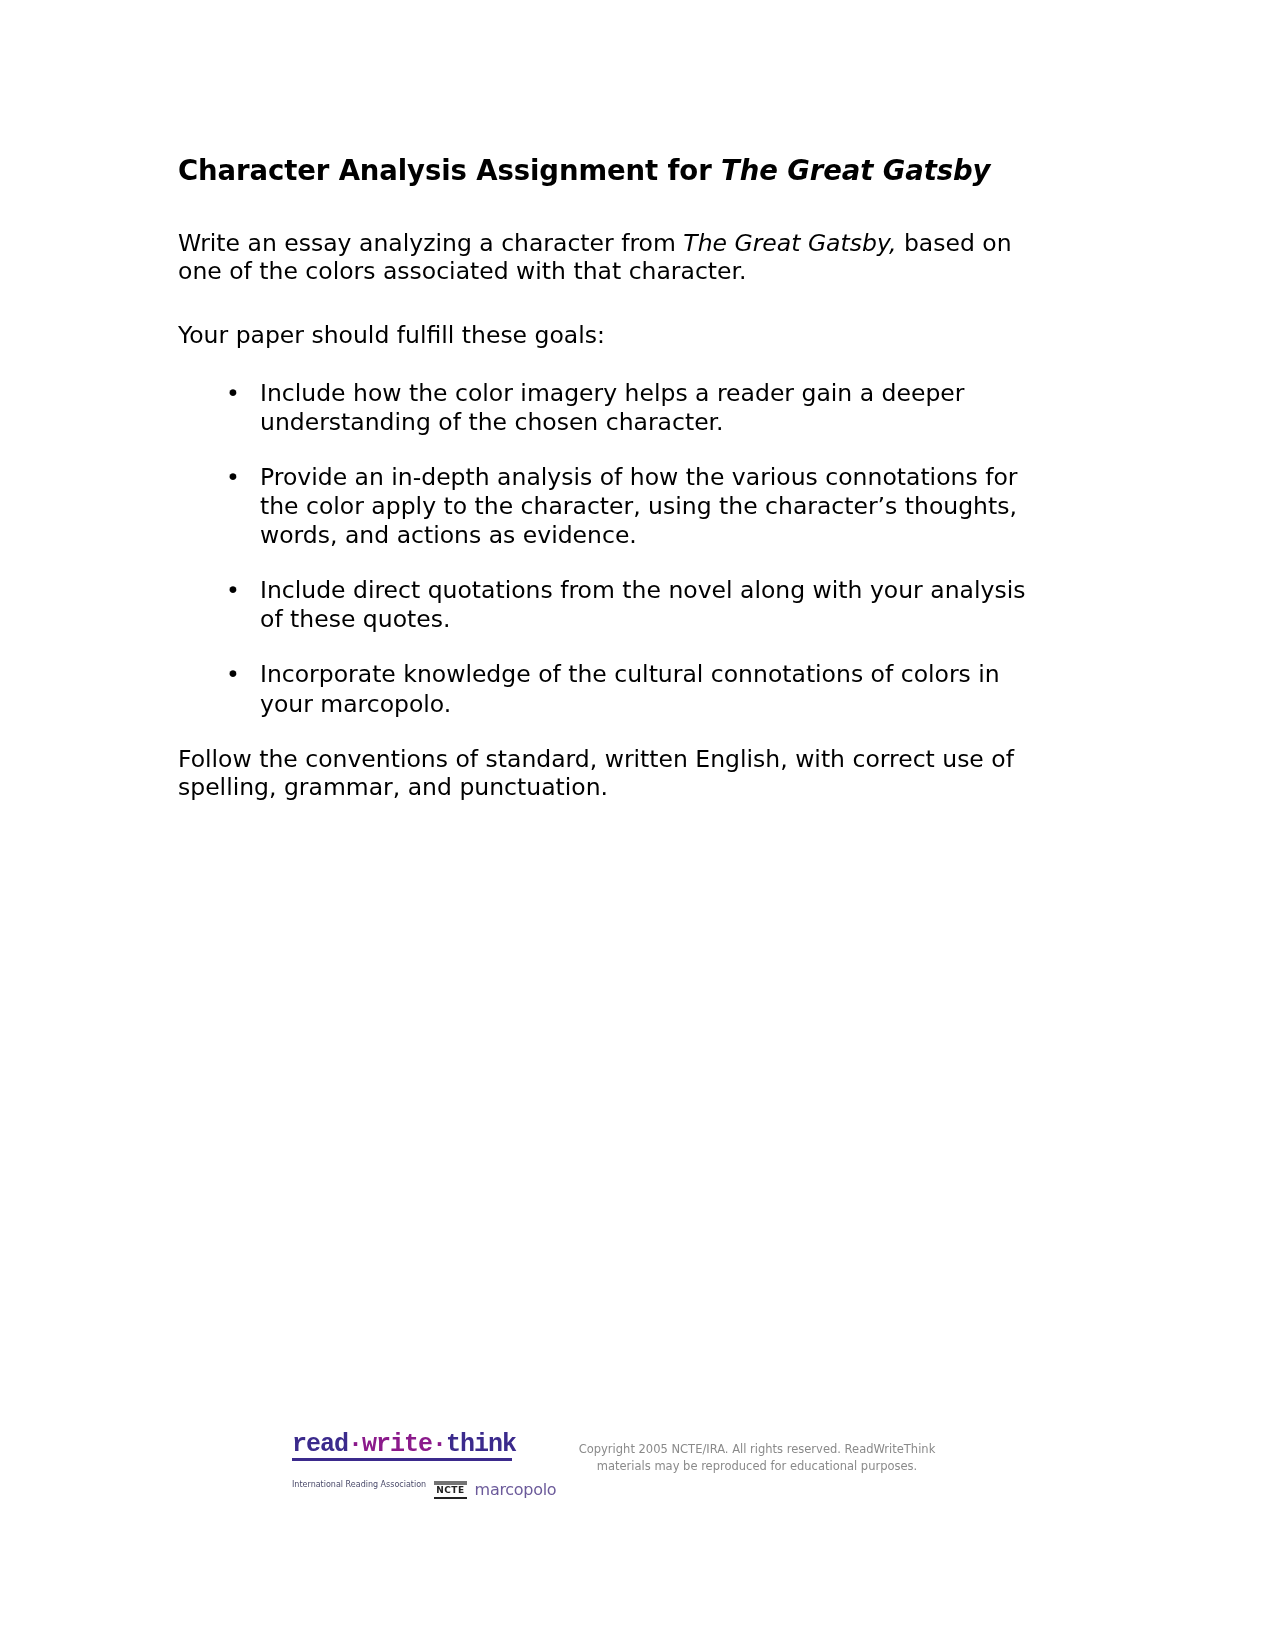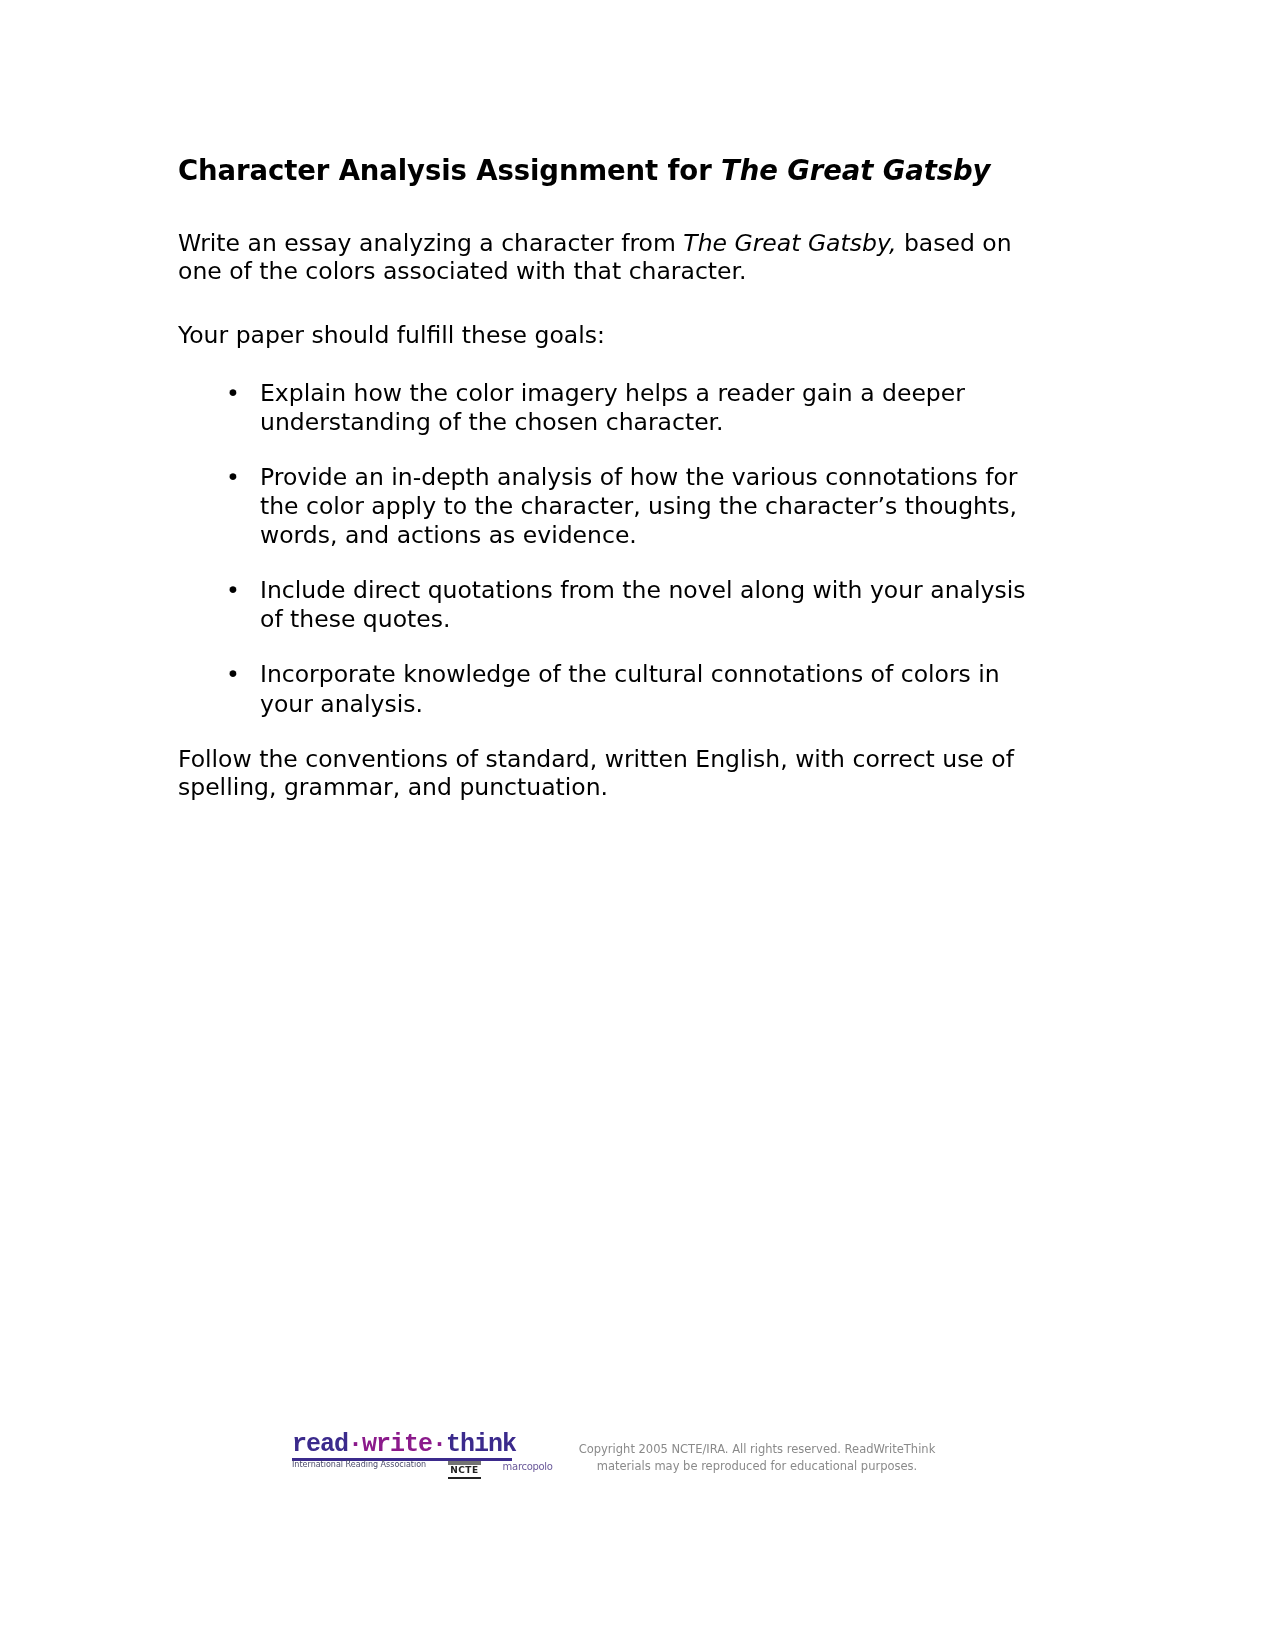--- a/index.html
+++ b/index.html
@@ -101,41 +101,41 @@
   .logo-main .w { color: #8b1a8b; }
   .logo-underline {
     width: 220px;
     height: 3px;
     background: #3b2a8c;
     margin-top: 1px;
   }
   .logo-sub {
     display: flex;
     align-items: flex-start;
-    gap: 22px;
-    margin-top: 0;
+    gap: 8px;
+    margin-top: 20px;
   }
   .logo-sub span {
     font-size: 8px;
     line-height: 1.1;
     color: #4a4a6a;
     white-space: nowrap;
   }
   .logo-sub .ncte {
     font-weight: bold;
     color: #222;
     border-top: 4px solid #737373;
     border-bottom: 2px solid #222;
     padding: 1px 2px;
     letter-spacing: 0.5px;
     font-size: 9px;
   }
   .logo-sub .marco {
     color: #6b5a9a;
-    font-size: 10px;
+    font-size: 16px;
     letter-spacing: -0.3px;
   }
   .copyright {
     position: absolute;
     left: 235px;
     top: 9px;
     width: 460px;
     font-size: 11.5px;
     line-height: 1.45;
     color: #8a8a8a;
@@ -155,24 +155,24 @@
 
     <p class="para"><span>Write an essay analyzing a character from </span><span class="ital">The Great Gatsby,</span><span> based on one of the colors associated with that character.</span></p>
 
     <div class="spacer-2"></div>
 
     <p class="para">Your paper should fulfill these goals:</p>
 
     <div class="spacer-3"></div>
 
     <ul class="goals">
-      <li><span class="bullet">•</span><span>Explain how the color imagery helps a reader gain a deeper understanding of the chosen character.</span></li>
+      <li><span class="bullet">•</span><span>Include how the color imagery helps a reader gain a deeper understanding of the chosen character.</span></li>
       <li><span class="bullet">•</span><span>Provide an in-depth analysis of how the various connotations for the color apply to the character, using the character’s thoughts, words, and actions as evidence.</span></li>
       <li><span class="bullet">•</span><span>Include direct quotations from the novel along with your analysis of these quotes.</span></li>
-      <li><span class="bullet">•</span><span>Incorporate knowledge of the cultural connotations of colors in your analysis.</span></li>
+      <li><span class="bullet">•</span><span>Incorporate knowledge of the cultural connotations of colors in your marcopolo.</span></li>
     </ul>
 
     <div class="spacer-4"></div>
 
     <p class="para">Follow the conventions of standard, written English, with correct use of spelling, grammar, and punctuation.</p>
 
   </div>
 
   <div class="footer">
 

